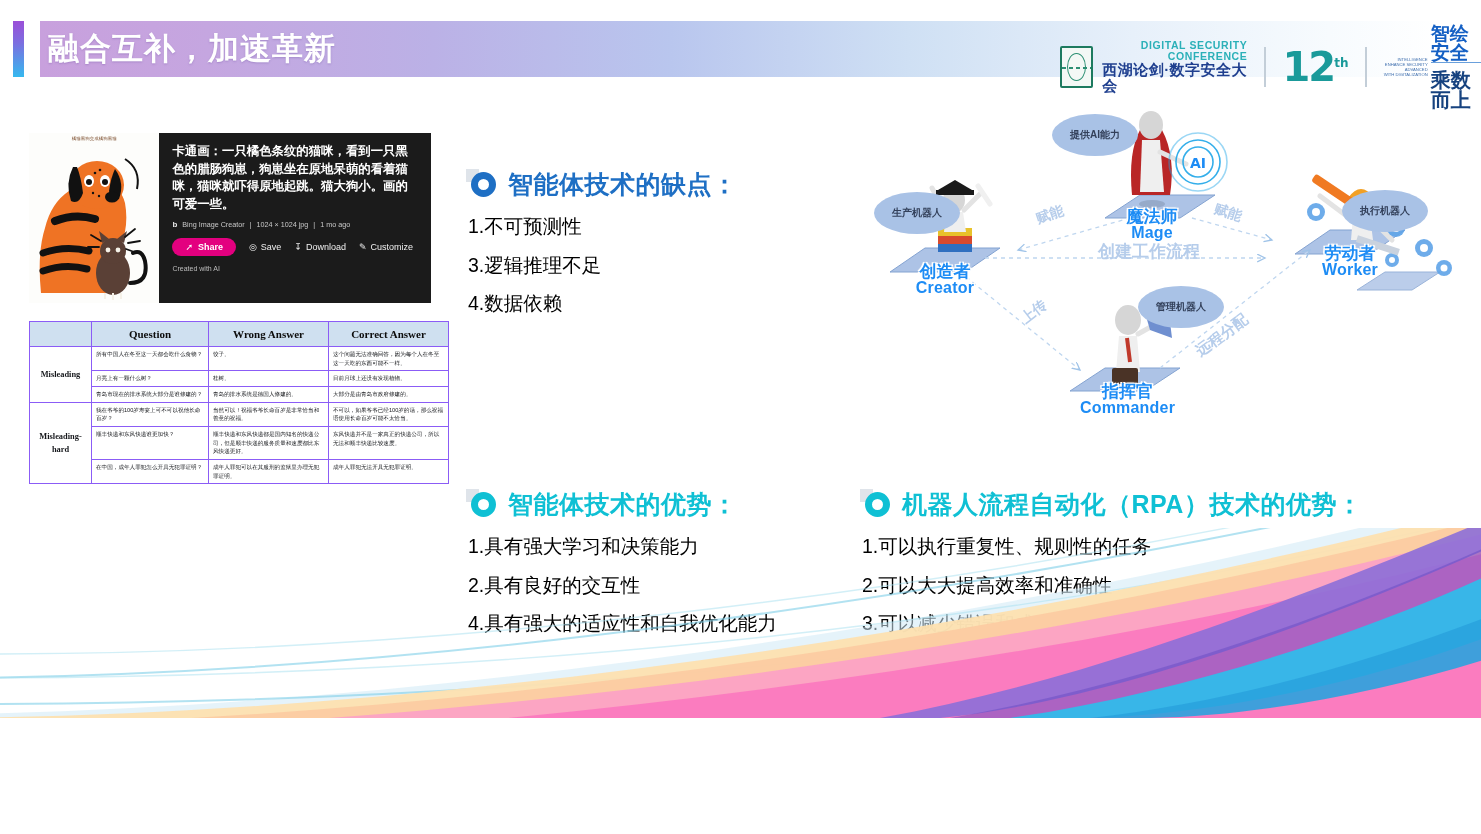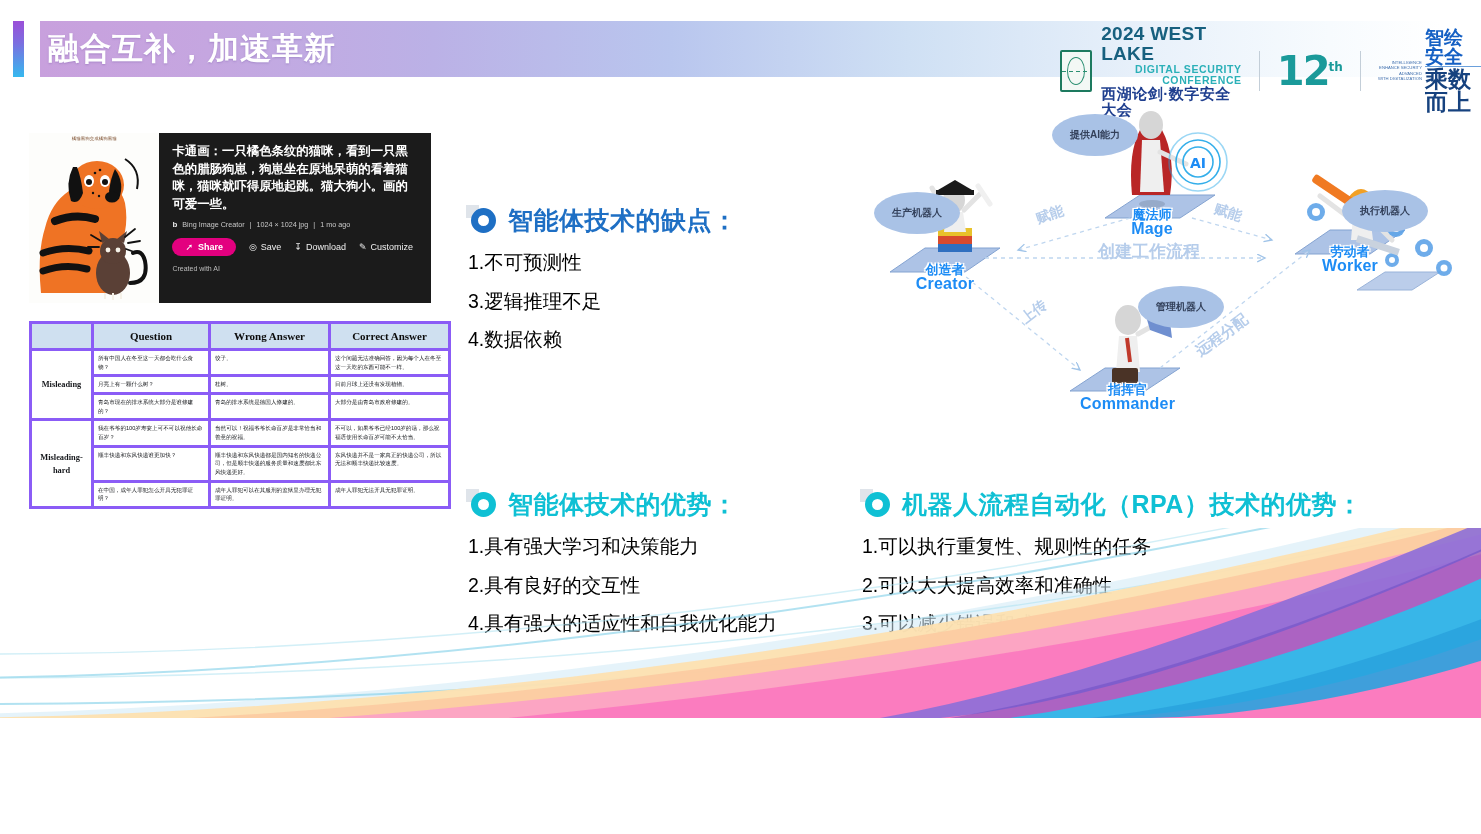--- a/index.html
+++ b/index.html
@@ -37,22 +37,22 @@
   .logo-txt { line-height: 1.05; }
   .logo-l1 { font-size: 19px; font-weight: bold; color: #17607f; letter-spacing: .3px; }
   .logo-l2 { font-size: 10.5px; font-weight: bold; color: #2bb0b8; letter-spacing: .6px; text-align: right; }
   .logo-l3 { font-size: 15px; font-weight: bold; color: #1f3f8f; letter-spacing: .5px; }
   .logo-div { width: 1.5px; height: 40px; background: #c3ced8; margin: 0 8px; }
   .logo-12 { font-size: 40px; font-weight: bold; color: #1a9a9a; letter-spacing: -2px;
     font-family: "DejaVu Sans", sans-serif; position: relative; }
   .logo-12 sup { font-size: 12px; vertical-align: super; letter-spacing: 0; }
   .slogan { line-height: 1.0; text-align: left; }
   .slogan-a { font-size: 19px; font-weight: bold; color: #1560c4; letter-spacing: 0px; }
-  .slogan-b { font-size: 23px; font-weight: bold; color: #16427f; letter-spacing: 0px;
-     border-top: 1px solid #6aa0dc; padding-top: 1px; }
+  .slogan-b { font-size: 20px; font-weight: bold; color: #16427f; letter-spacing: 0px;
+     border-top: 1px solid #6aa0dc; padding-top: 7px; }
   .slogan-en { font-size: 4.2px; color: #3f6fae; line-height: 1.25; }
 
   
   .bing-card { position: absolute; left: 29px; top: 133px; width: 402px; height: 170px;
     background: #1b1b1b; display: flex; overflow: hidden; }
   .bing-pic { width: 135px; height: 170px; background: #ffffff; position: relative; overflow:hidden; }
   .pic-caption { position: absolute; top: 3px; left: 0; width: 100%; text-align: center;
     font-size: 4.4px; color: #7a4b2a; letter-spacing: .1px; }
   .bing-body { flex: 1; padding: 10px 18px 0 13px; color: #fff; }
   .bing-prompt { font-size: 12.4px; font-weight: bold; line-height: 1.42; color: #ffffff; }
@@ -60,21 +60,21 @@
   .bing-meta .b { font-weight: bold; font-size: 8px; color: #e7e7e7; }
   .bing-actions { margin-top: 9px; display: flex; align-items: center; gap: 13px; }
   .btn-share { background: #e3007f; color: #fff; border-radius: 14px; padding: 4px 13px;
     font-size: 9px; font-weight: 600; display: flex; align-items: center; gap: 5px; }
   .act { font-size: 9px; color: #efefef; display: flex; align-items: center; gap: 4px; }
   .bing-foot { margin-top: 9px; font-size: 7px; color: #bdbdbd; }
 
   
   .qa-table { position: absolute; left: 29px; top: 321px; width: 419px;
     border-collapse: collapse; table-layout: fixed; }
-  .qa-table th, .qa-table td { border: 3px solid #8b5cf6; vertical-align: top; }
+  .qa-table th, .qa-table td { border: 1px solid #8b5cf6; vertical-align: top; }
   .qa-table thead th { background: #cfe0f0; text-align: center; font-family: "Liberation Serif", serif;
     font-size: 11px; font-weight: bold; color: #0d0d0d; padding: 6px 2px; }
   .qa-table td { font-size: 5.6px; line-height: 1.55; padding: 3px 4px; color: #16181c; }
   .qa-table td.cat { text-align: center; vertical-align: middle; font-family: "Liberation Serif", serif;
     font-size: 8.4px; font-weight: bold; }
   .col-cat { width: 62px; } .col-q { width: 117px; } .col-w { width: 120px; } .col-c { width: 120px; }
 
   
   .sec { position: absolute; }
   .sec-head { display: flex; align-items: center; gap: 11px; }
@@ -84,32 +84,32 @@
   .ico-ring .ring { position: absolute; left: 3px; top: 2px; width: 25px; height: 25px;
     border-radius: 50%; border: 7px solid #1e6fc4; }
   .ico-ring.teal .ring { border-color: #0fc0d4; }
   .sec-title { font-size: 25px; font-weight: bold; letter-spacing: .5px; white-space: nowrap; }
   .sec-title.blue { color: #1e6fc4; }
   .sec-title.teal { color: #0fc0d4; }
   .sec-list { margin-top: 16px; }
   .sec-list li { list-style: none; font-size: 19.5px; color: #000; line-height: 1.0;
     margin-bottom: 19px; white-space: nowrap; }
 
-  #sec-cons { left: 468px; top: 168px; margin-top: 36px; }
+  #sec-cons { left: 468px; top: 168px; }
   #sec-pros { left: 468px; top: 488px; }
   #sec-rpa  { left: 862px; top: 488px; }
 
   
   .diagram { position: absolute; left: 840px; top: 100px; width: 640px; height: 345px; }
   .diagram svg { position: absolute; inset: 0; }
   .node-label { position: absolute; text-align: center; line-height: 1.02;
     font-weight: bold; color: #1d8cf5; text-shadow:
       -1.4px -1.4px 0 #fff, 1.4px -1.4px 0 #fff, -1.4px 1.4px 0 #fff, 1.4px 1.4px 0 #fff,
       0 0 3px #fff; }
-  .node-label .cn { font-size: 13px; }
+  .node-label .cn { font-size: 17px; }
   .node-label .en { font-size: 16px; letter-spacing: .2px; }
   .bubble { position: absolute; background: #a9c2e6; border-radius: 50%;
     display: flex; align-items: center; justify-content: center;
     color: #33405a; font-size: 10px; font-weight: bold; white-space: nowrap; }
   .bubble::after { content: ""; position: absolute; width: 0; height: 0; }
   .edge-label { position: absolute; color: #b6cdeb; font-weight: bold; white-space: nowrap; }
 
   
   .waves { position: absolute; left: 0; bottom: 0; width: 1481px; height: 190px; overflow: hidden; }
 </style>
@@ -118,21 +118,20 @@
 
 <div class="slide">
 
   <div class="title-accent"></div>
   <div class="title-band"></div>
   <div class="title-text">融合互补，加速革新</div>
 
   <div class="logo-wrap">
     <div class="logo-mark"></div>
     <div class="logo-txt">
-      <div class="logo-l1">2024 WEST LAKE</div>
       <div class="logo-l2">DIGITAL SECURITY CONFERENCE</div>
       <div class="logo-l3">西湖论剑·数字安全大会</div>
     </div>
     <div class="logo-div"></div>
     <div class="logo-12">
       <span>12</span><sup>th</sup>
     </div>
     <div class="logo-div"></div>
     <div style="display:flex;align-items:center;gap:3px;">
       <div class="slogan-en" style="white-space:pre;text-align:right;">INTELLIGENCE

